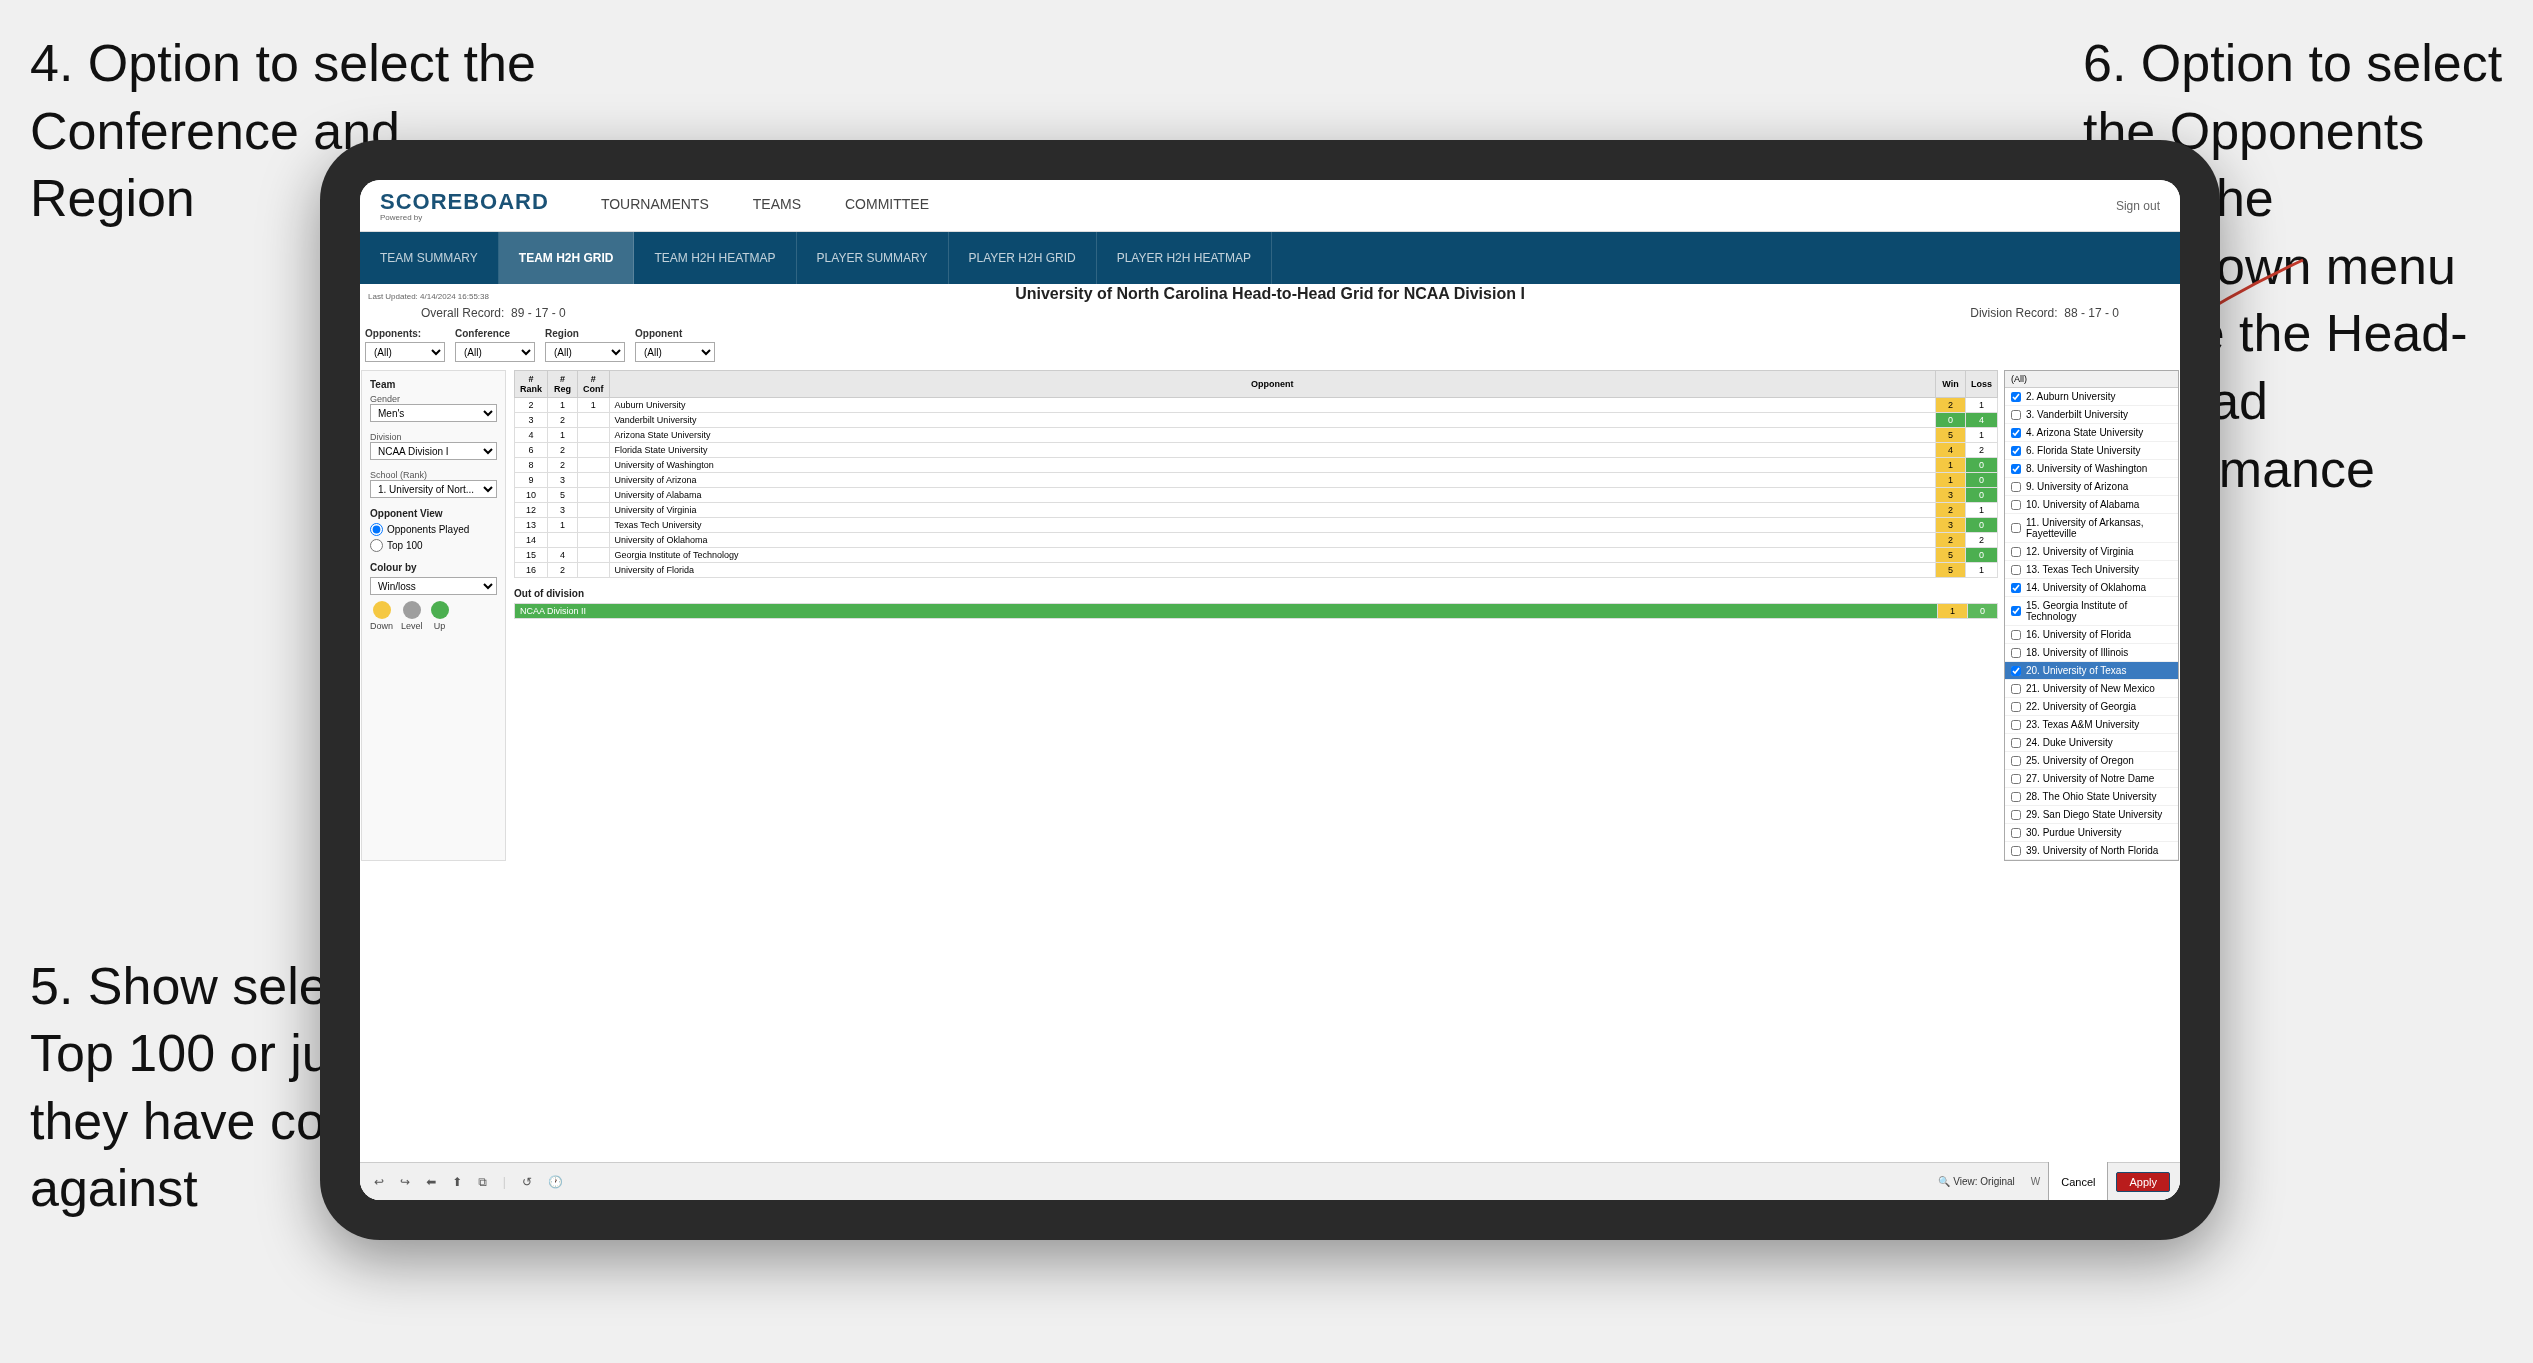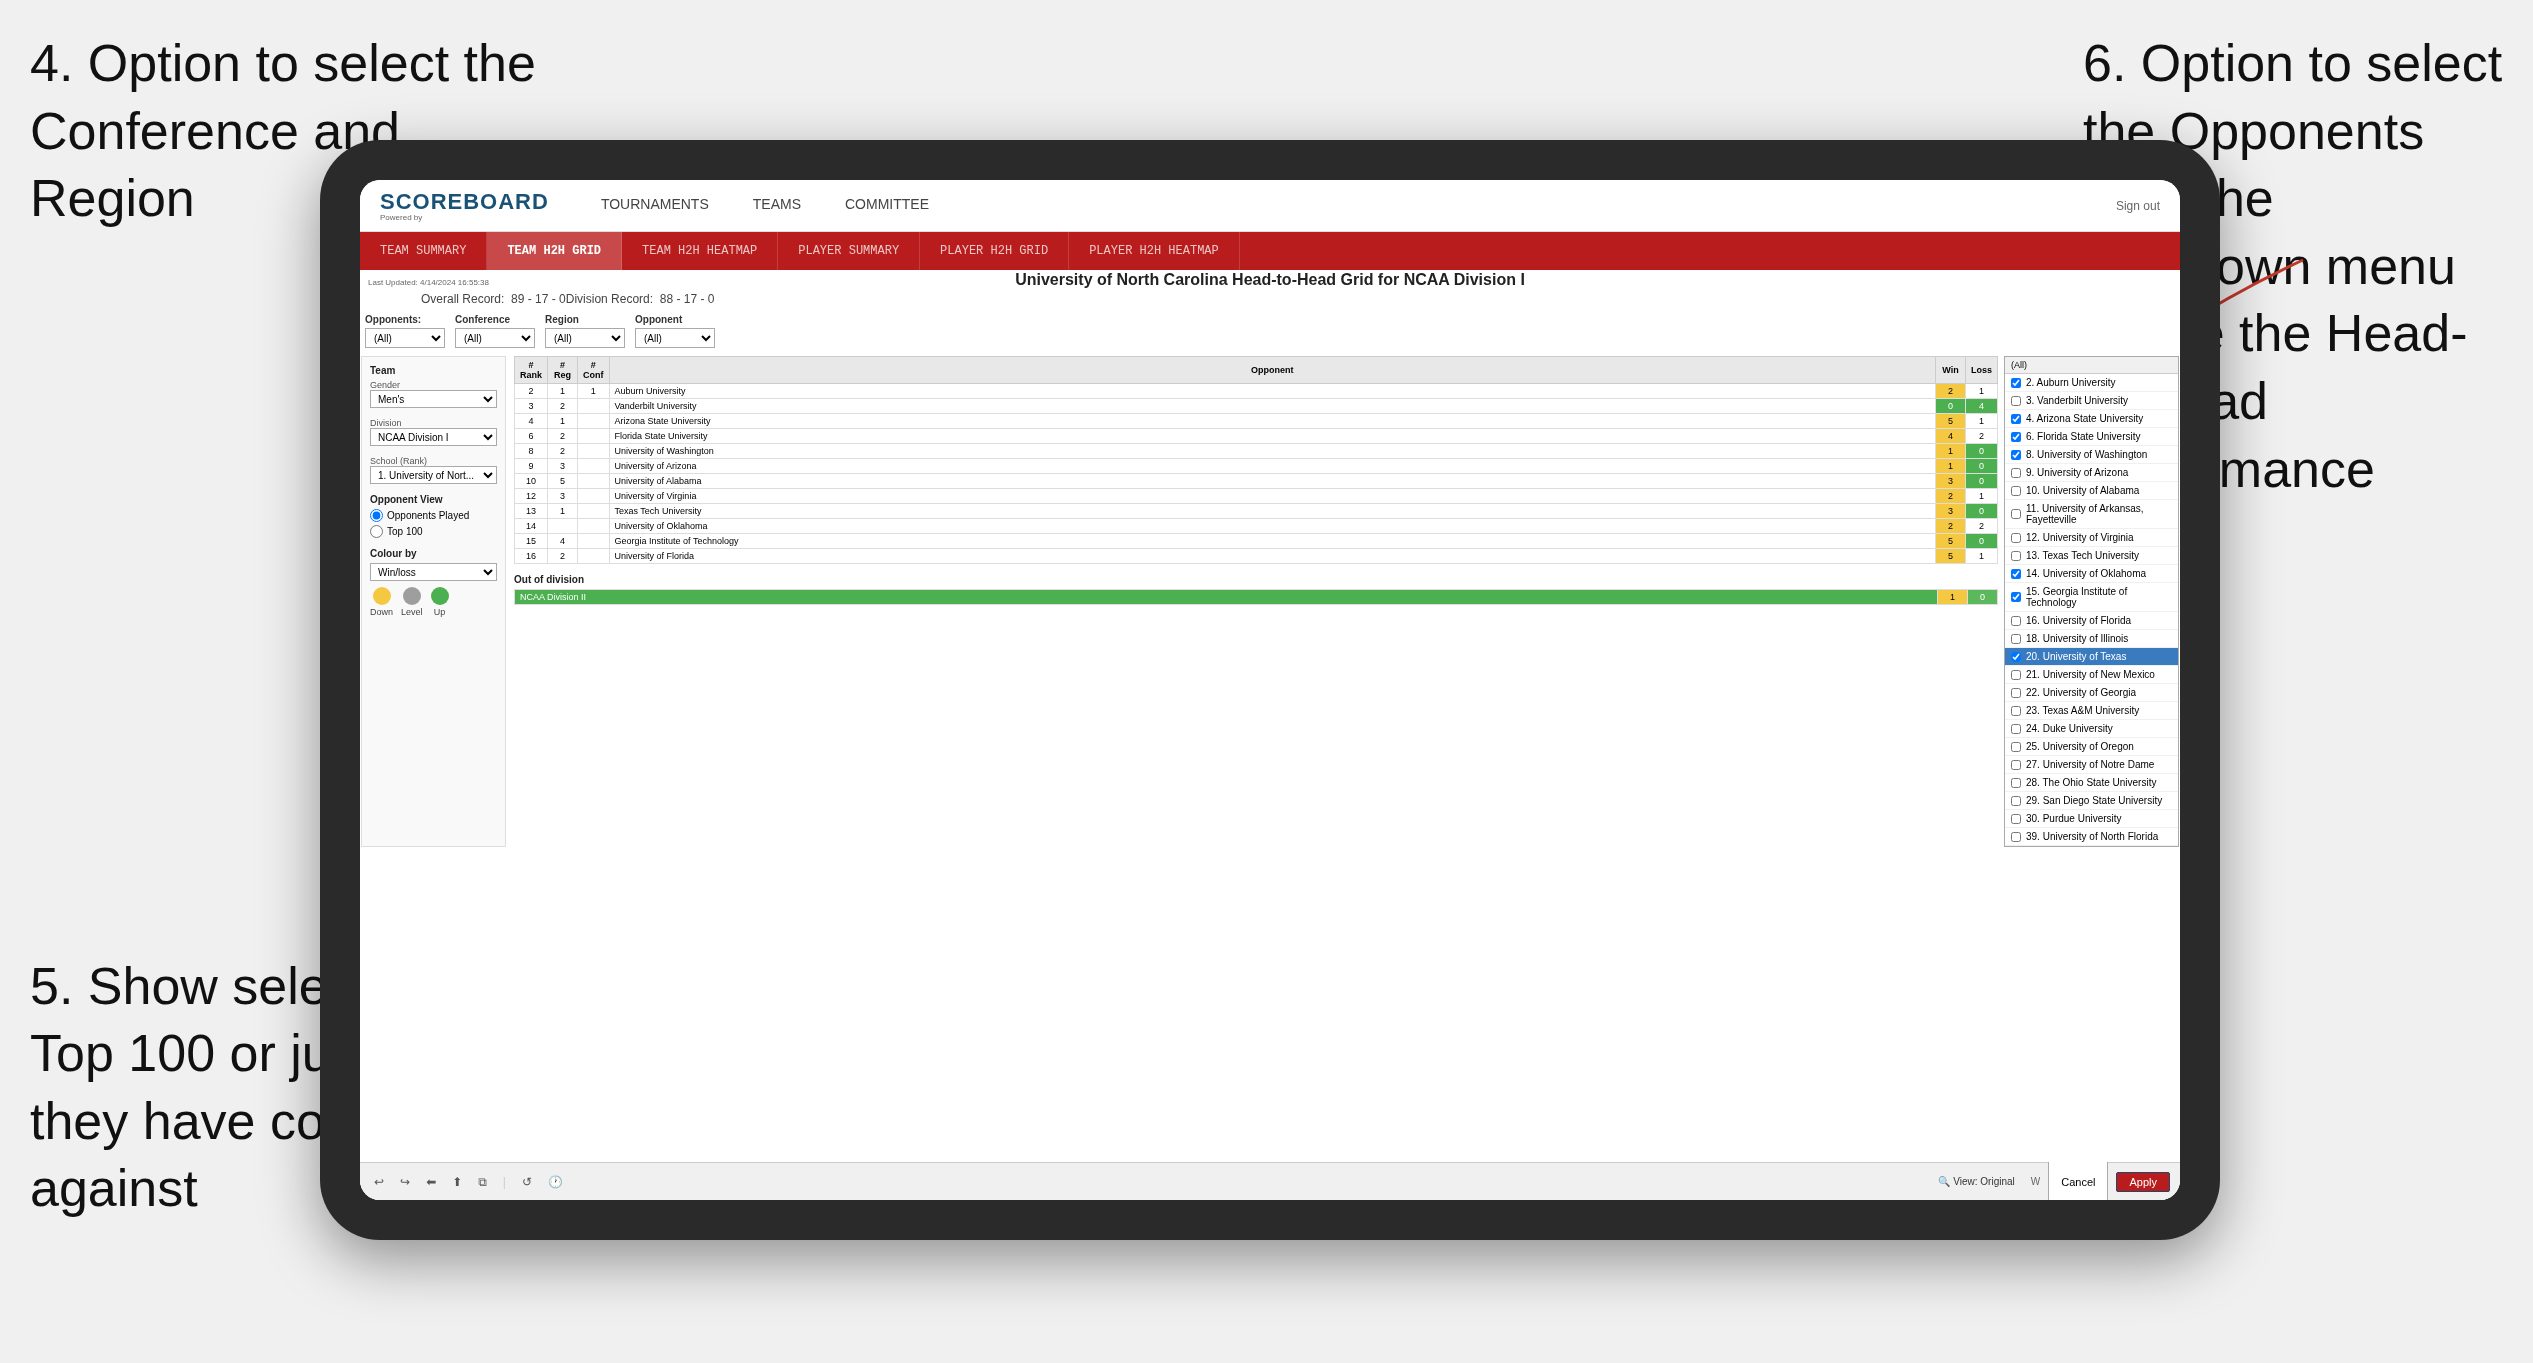--- a/index.html
+++ b/index.html
@@ -102,25 +102,24 @@
     .nav-right {
       font-size: 13px;
       color: #555;
       display: flex;
       align-items: center;
       gap: 8px;
     }
 
     
     .sub-nav {
-      background: #b91c1c;
-      display: flex;
-      height: 38px;
+      background: #0c4a6e;
+      display: flex;
+      height: 52px;
       flex-shrink: 0;
-      font-family: Liberation Mono, monospace;
     }
 
     .sub-nav-item {
       padding: 0 20px;
       font-size: 12px;
       color: rgba(255,255,255,0.75);
       display: flex;
       align-items: center;
       cursor: pointer;
       border-right: 1px solid rgba(255,255,255,0.15);
@@ -159,21 +158,21 @@
       font-size: 16px;
       font-weight: 700;
       color: #222;
       margin-bottom: 3px;
     }
 
     .report-record {
       font-size: 12px;
       color: #444;
       display: flex;
-      justify-content: flex-start;
+      justify-content: space-between;
       padding: 0 60px;
     }
 
     
     .filters-row {
       display: flex;
       gap: 10px;
       margin-bottom: 8px;
       align-items: flex-end;
       padding: 0 4px;

